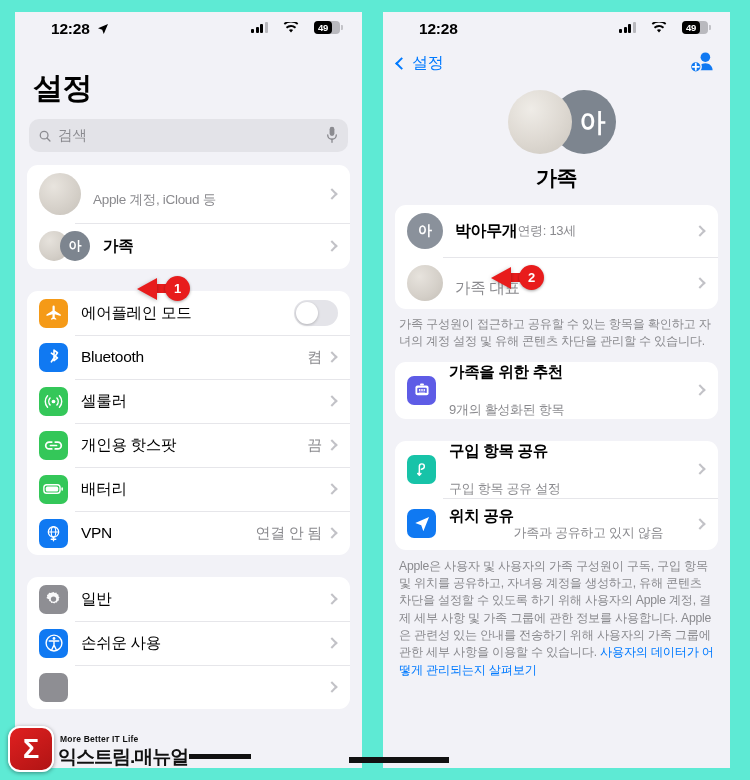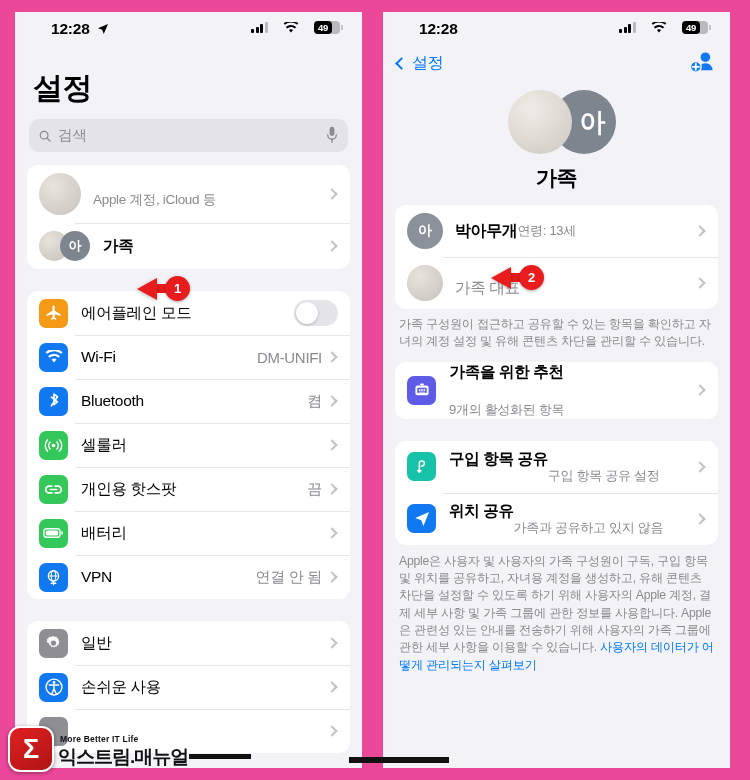--- a/index.html
+++ b/index.html
@@ -2,21 +2,21 @@
 <html><head>
 <meta charset="utf-8">
 <style>
   * { box-sizing: border-box; margin: 0; padding: 0; }
   html, body {
     width: 750px; height: 780px;
     background: #2a2b2e;
     font-family: "Liberation Sans", "DejaVu Sans", sans-serif;
     overflow: hidden;
   }
-  .stage { position: relative; width: 750px; height: 780px; background:#ec4899; }
+  .stage { position: relative; width: 750px; height: 780px; background:#5eead4; }
 
   
   .phone {
     position: absolute;
     top: 12px;
     width: 347px;
     height: 756px;
     background: #f2f2f7;
     overflow: hidden;
   }
@@ -76,21 +76,21 @@
   .searchbar .ph { color:#8b8b90; font-size:14.5px; margin-left:6px; }
   .mic { position:absolute; right:10px; top:7px; }
 
   
   .group {
     background: #fff; border-radius: 11px;
     margin: 13px 12px 0 12px; overflow: hidden;
   }
   .row {
     display: flex; align-items: center;
-    min-height: 44px; padding: 0 12px 0 12px; position: relative; text-align: center;
+    min-height: 44px; padding: 0 12px 0 12px; position: relative;
   }
   .row + .row:before {
     content:""; position:absolute; left:48px; right:0; top:0;
     height:1px; background:#e6e6ea;
   }
   .icon-sq {
     width: 29px; height: 29px; border-radius: 7px; flex: 0 0 29px;
     display:flex; align-items:center; justify-content:center;
     margin-right: 13px;
   }
@@ -295,33 +295,20 @@
               <path d="M21 16v-2l-8-5V3.5a1.5 1.5 0 0 0-3 0V9l-8 5v2l8-2.5V18l-2 1.5V21l3.5-1 3.5 1v-1.5L13 18v-4.5z" fill="#fff"></path>
             </svg>
         </span>
         <span class="rlabel">에어플레인 모드</span>
         <div class="rspacer"></div>
         <div class="toggle">
             <div class="knob"></div>
           </div>
       </div>
 
-      <div class="row">
-        <span class="icon-sq" style="background:#1079f2">
-          <svg width="18" height="14" viewBox="0 0 20 15">
-            <path d="M10 13.6l2.7-3.2a4.1 4.1 0 0 0-5.4 0z" fill="#fff"></path>
-            <path d="M10 6.4c1.9 0 3.7.7 5 2l1.6-1.9A10 10 0 0 0 10 3.8a10 10 0 0 0-6.6 2.7L5 8.4a7.4 7.4 0 0 1 5-2z" fill="#fff"></path>
-            <path d="M10 1c3 0 5.8 1.1 7.9 3l1.5-1.8A13.8 13.8 0 0 0 10-1.6 13.8 13.8 0 0 0 .6 2.2l1.5 1.8A11.6 11.6 0 0 1 10 1z" fill="#fff"></path>
-          </svg>
-        </span>
-        <span class="rlabel">Wi-Fi</span>
-        <div class="rspacer"></div>
-        <span class="rvalue">DM-UNIFI</span>
-        <div class="chev"></div>
-      </div>
 
       <div class="row">
         <span class="icon-sq" style="background:#1079f2">
           <svg width="14" height="19" viewBox="0 0 14 22">
               <path d="M4 6l7 5.5-4 3V2.5l4 3L4 16" fill="none" stroke="#fff" stroke-width="1.9" stroke-linejoin="round" stroke-linecap="round"></path>
             </svg>
         </span>
         <span class="rlabel">Bluetooth</span>
         <div class="rspacer"></div>
         <span class="rvalue">켬</span>
@@ -512,21 +499,21 @@
 
     <div class="group" style="margin-top:22px;">
 
       <div class="row row2">
         <span class="icon-sq" style="background:#17c3a8">
           <svg width="17" height="19" viewBox="0 0 18 22">
             <path d="M6.5 15V7.4a2.9 2.9 0 1 1 5.8 0c0 2.4-2 3-3.4 3.4" fill="none" stroke="#fff" stroke-width="1.7" stroke-linecap="round"></path>
             <path d="M6.5 14.2v3.2M4.6 15.6L6.5 17.8 8.4 15.6" fill="none" stroke="#fff" stroke-width="1.6" stroke-linecap="round" stroke-linejoin="round"></path>
           </svg>
         </span>
-        <div style="display:flex;">
+        <div style="display:flex;flex-direction:column;">
           <span class="r2title">구입 항목 공유</span>
           <span class="r2sub">구입 항목 공유 설정</span>
         </div>
         <div class="rspacer"></div>
         <div class="chev"></div>
       </div>
 
       <div class="row row2">
         <span class="icon-sq" style="background:#1079f2">
           <svg width="18" height="18" viewBox="0 0 24 24">

